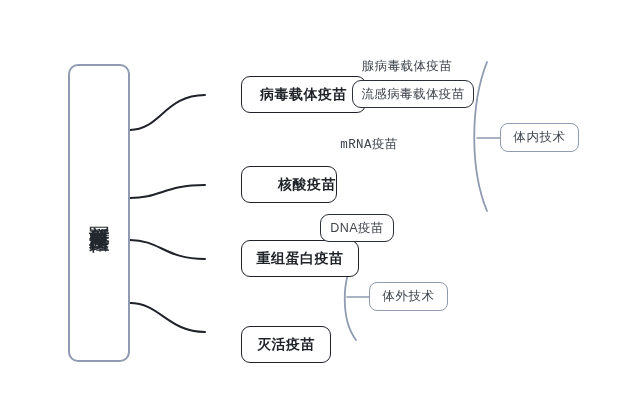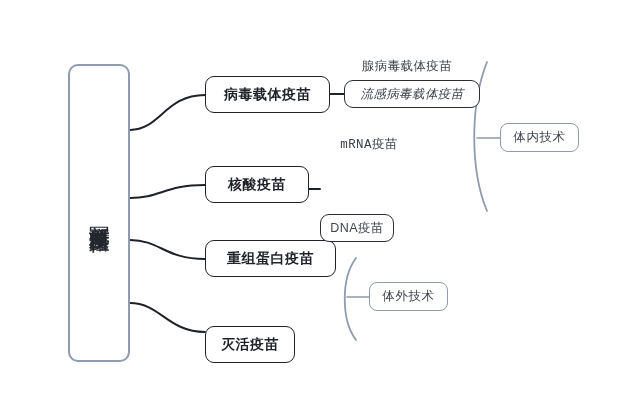--- a/index.html
+++ b/index.html
@@ -66,42 +66,43 @@
     background: #ffffff;
     box-sizing: border-box;
     display: flex;
     align-items: center;
     justify-content: center;
     font-size: 14px;
     color: #1f2329;
     font-weight: 600;
     letter-spacing: 0.5px;
     white-space: nowrap;
+    margin-left: 36px;
   }
   #node-viral   { left: 205px; top: 76px;  width: 125px; height: 37px; }
-  #node-nucleic { left: 205px; top: 166px; width: 104px; height: 37px; }
-  #node-protein { left: 205px; top: 240px; width: 131px; height: 37px; }
+  #node-nucleic { left: 205px; top: 166px; width: 96px; height: 37px; justify-content: flex-end; }
+  #node-protein { left: 205px; top: 240px; width: 118px; height: 37px; }
   #node-inact   { left: 205px; top: 326px; width: 90px;  height: 37px; }
 
   
   .leaf-box {
     position: absolute;
     border: 1.5px solid #2a2f36;
     border-radius: 9px;
     background: #ffffff;
     box-sizing: border-box;
     display: flex;
     align-items: center;
     justify-content: center;
     font-size: 12.5px;
     color: #3d434c;
     letter-spacing: 0.4px;
     white-space: nowrap;
   }
-  #leaf-influenza { left: 344px; top: 80px;  width: 136px; height: 28px; font-style: italic; }
+  #leaf-influenza { left: 352px; top: 80px;  width: 122px; height: 28px; }
   #leaf-dna       { left: 320px; top: 175px; width: 74px;  height: 28px; margin-top: 39px; }
 
   
   .leaf-plain {
     position: absolute;
     font-size: 12.5px;
     color: #3d434c;
     letter-spacing: 0.4px;
     white-space: nowrap;
     text-align: center;

